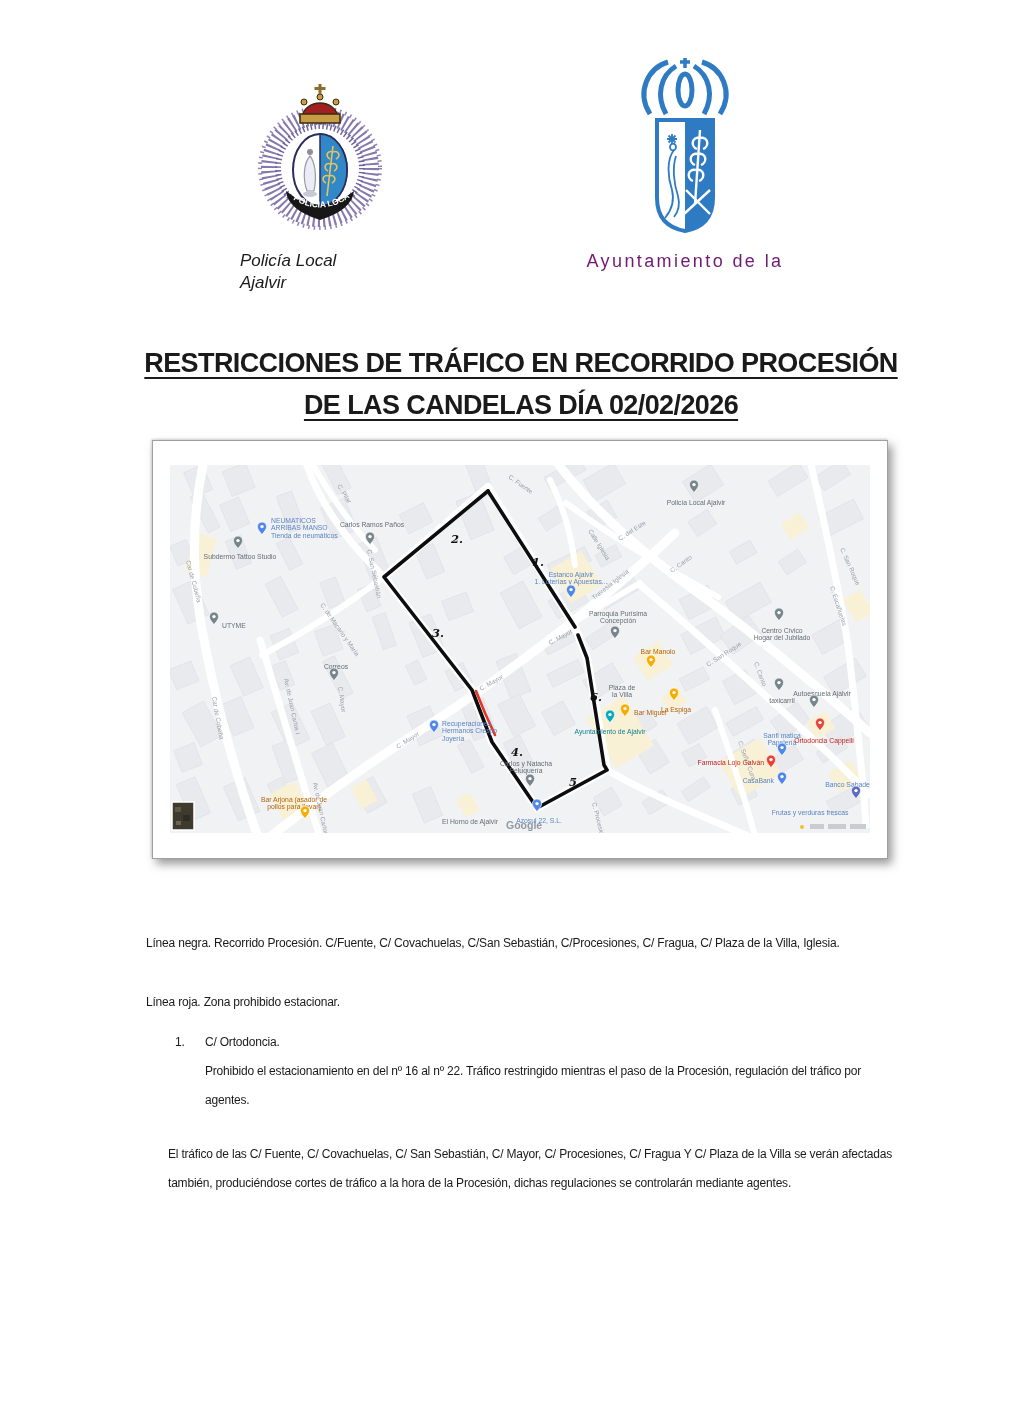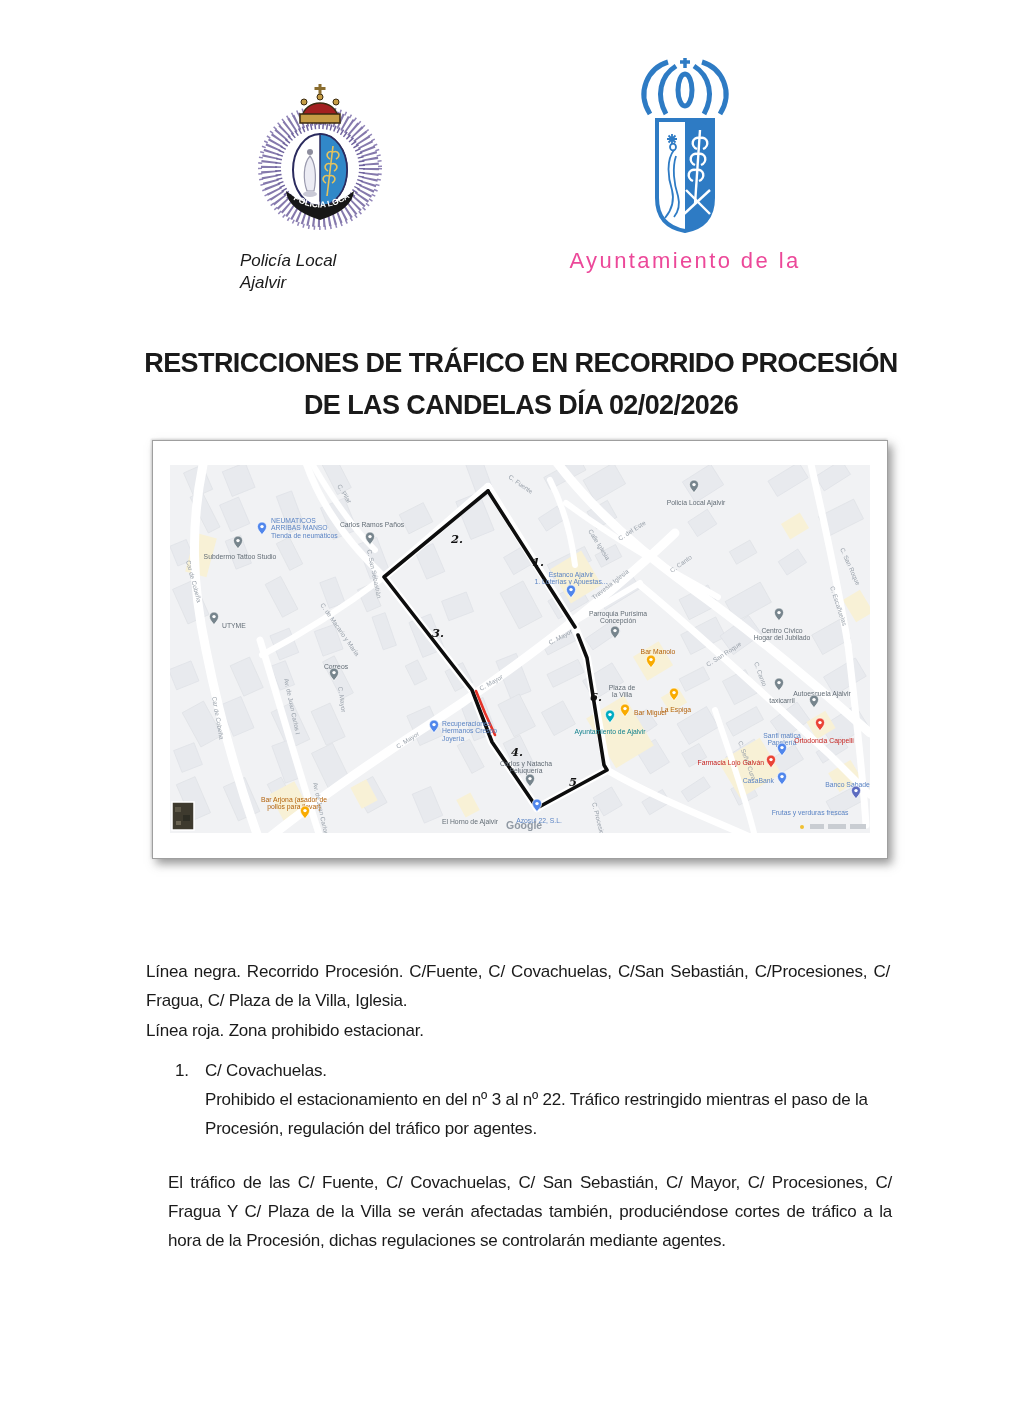--- a/index.html
+++ b/index.html
@@ -4,32 +4,32 @@
 <style>
   html,body{margin:0;padding:0;background:#ffffff;}
   .page{position:relative;width:1010px;height:1428px;background:#ffffff;overflow:hidden;
         font-family:"Liberation Sans",sans-serif;color:#1a1a1a;}
   
   .badge{position:absolute;left:253px;top:64px;}
   .town-logo{position:absolute;left:626px;top:56px;}
   .police-caption{position:absolute;left:240px;top:250px;width:165px;text-align:left;
       font-style:italic;font-size:17px;line-height:22px;font-weight:500;}
   .ayto-caption{position:absolute;left:550px;top:249px;width:270px;text-align:center;
-      font-size:22px;line-height:24px;letter-spacing:2.4px;color:#ec4899;}
+      font-size:18px;line-height:24px;letter-spacing:2.4px;color:#701a75;}
   
   .title{position:absolute;left:0;top:342px;width:1010px;text-align:center;
       font-weight:bold;font-size:27px;line-height:42px;letter-spacing:-0.6px;}
-  .title span{text-decoration-thickness:2px;text-underline-offset:5px;margin-left:32px;}
+  .title span{text-decoration:underline;text-decoration-thickness:2px;text-underline-offset:5px;margin-left:32px;}
   
   .map-frame{position:absolute;left:152px;top:440px;width:736px;height:419px;background:#ffffff;
       border:1px solid #9f9f9f;box-sizing:border-box;
       box-shadow:4px 5px 9px rgba(70,70,70,.55), -1px -1px 2px rgba(0,0,0,.15);}
   .map-frame svg{position:absolute;left:17px;top:24px;}
   
-  .para{position:absolute;font-size:17px;line-height:29px;letter-spacing:-0.2px;margin-top:28px;}
+  .para{position:absolute;font-size:12px;line-height:29px;letter-spacing:-0.2px;}
   .p1{left:146px;top:929px;width:744px;text-align:justify;}
   .p2{left:146px;top:988px;width:744px;}
   .list{left:175px;top:1028px;width:700px;display:flex;}
   .list .num{width:30px;flex:0 0 30px;}
   .list .content{width:668px;}
   .p3{left:168px;top:1140px;width:724px;text-align:justify;}
 </style>
 </head>
 <body>
 
@@ -417,19 +417,19 @@
         <rect x="658" y="359" width="18" height="5" fill="#c9cdd2"></rect>
         <rect x="680" y="359" width="16" height="5" fill="#c9cdd2"></rect>
       </svg>
   </div>
 
   <div class="para p1">Línea negra. Recorrido Procesión. C/Fuente, C/ Covachuelas, C/San Sebastián, C/Procesiones, C/ Fragua, C/ Plaza de la Villa, Iglesia.</div>
   <div class="para p2">Línea roja. Zona prohibido estacionar.</div>
   <div class="para list">
     <div class="num">1.</div>
     <div class="content">
-      <div>C/ Covachuelas.</div>
-      <div>Prohibido el estacionamiento en  del nº 3 al nº 22. Tráfico restringido mientras el paso de la Procesión, regulación del tráfico por agentes.</div>
+      <div>C/ Ortodoncia.</div>
+      <div>Prohibido el estacionamiento en  del nº 16 al nº 22. Tráfico restringido mientras el paso de la Procesión, regulación del tráfico por agentes.</div>
     </div>
   </div>
   <div class="para p3">El tráfico de las C/ Fuente, C/ Covachuelas, C/ San Sebastián, C/ Mayor, C/ Procesiones, C/ Fragua Y C/ Plaza de la Villa se verán afectadas también, produciéndose cortes de tráfico a la hora de la Procesión, dichas regulaciones se controlarán mediante agentes.</div>
 
 </div>
 
 </body></html>

